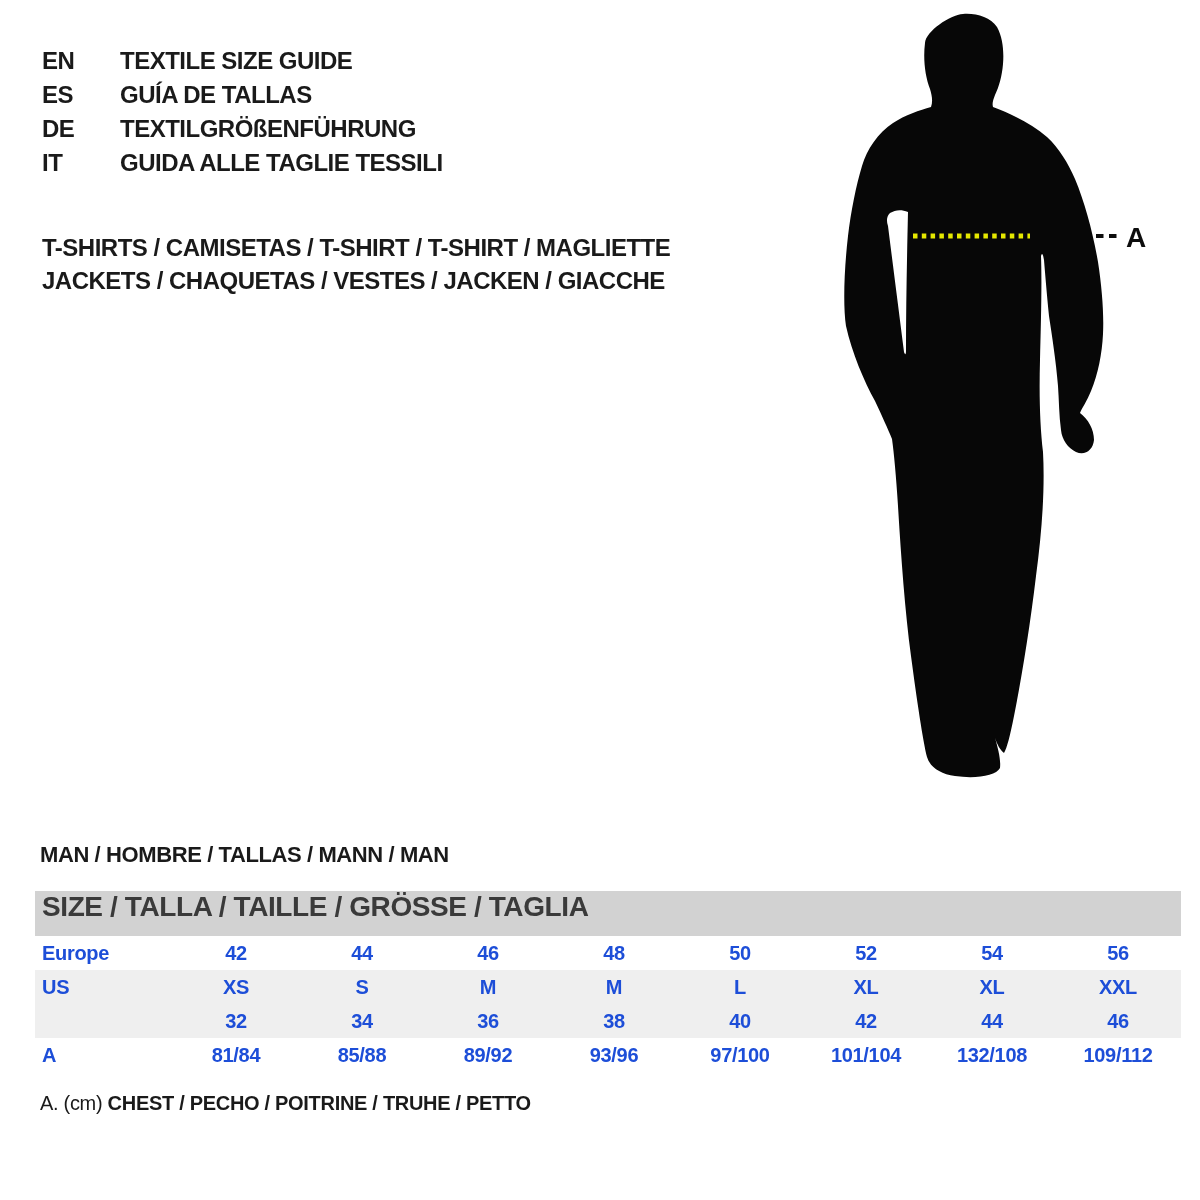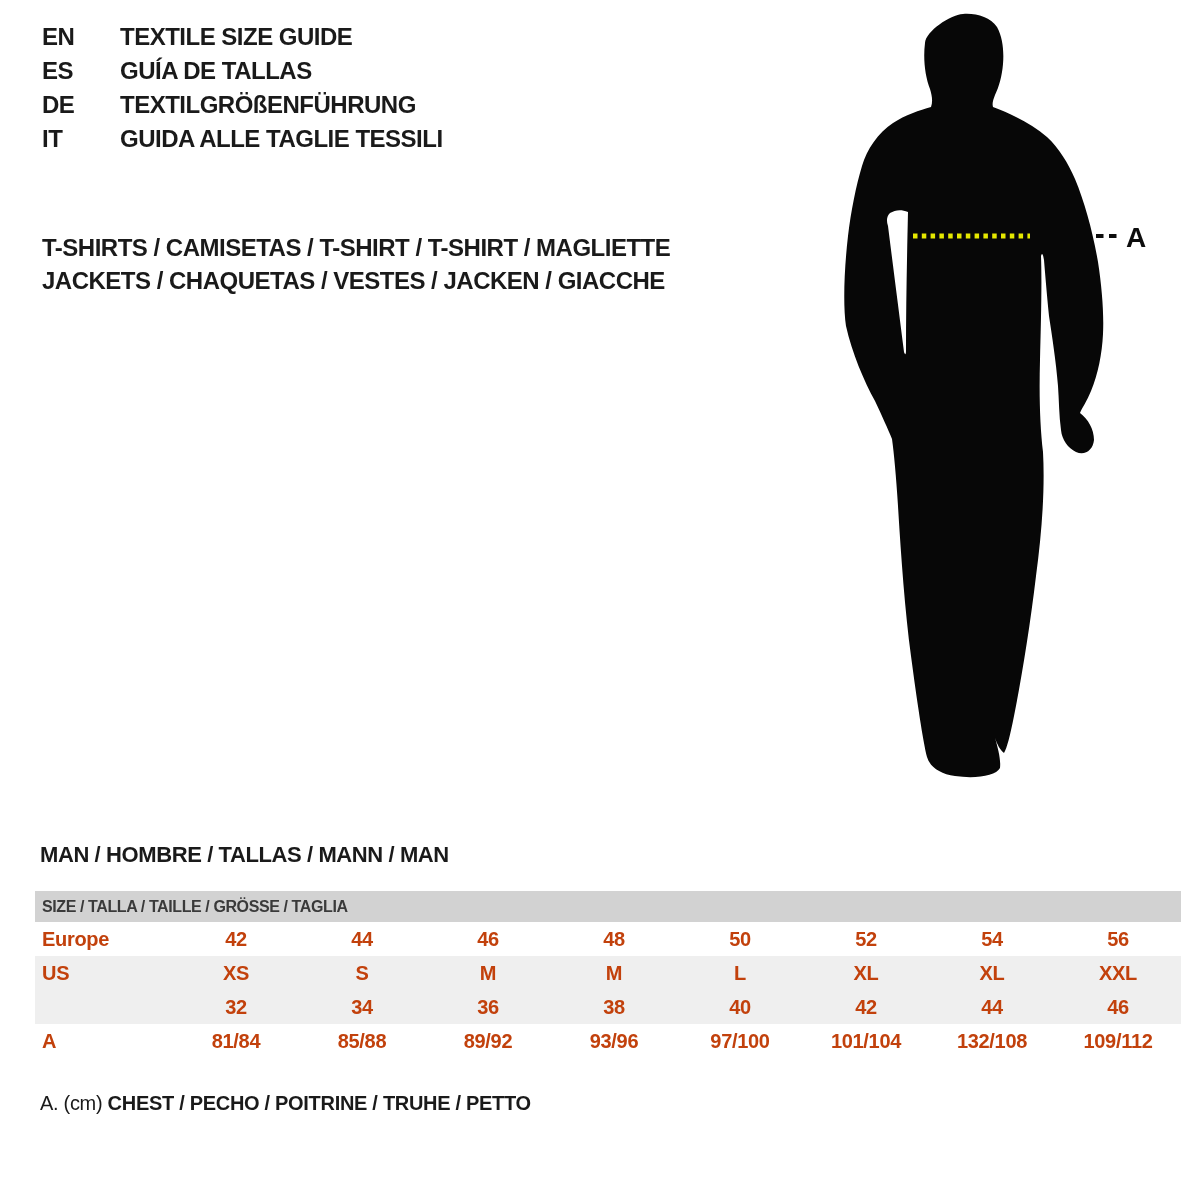--- a/index.html
+++ b/index.html
@@ -2,38 +2,38 @@
 <html><head>
 <meta charset="utf-8">
 <style>
   html,body{margin:0;padding:0;}
   body{
     width:1200px;height:1200px;position:relative;background:#ffffff;
     font-family:"Liberation Sans", sans-serif;color:#1a1a1a;overflow:hidden;
     -webkit-font-smoothing:antialiased;
   }
   
-  .langs{position:absolute;left:42px;top:20px;}
+  .langs{position:absolute;left:42px;top:44px;}
   .lang-row{display:flex;height:34px;align-items:center;}
   .lang-code{width:78px;font-size:24px;font-weight:700;letter-spacing:-0.5px;}
   .lang-label{font-size:24px;font-weight:700;letter-spacing:-0.5px;white-space:nowrap;}
   
   .categories{position:absolute;left:42px;top:221px;margin-top:10px;}
   .category-line{font-size:24px;font-weight:700;letter-spacing:-0.5px;line-height:33px;white-space:nowrap;}
   
   .figure-svg{position:absolute;left:820px;top:0;width:380px;height:800px;}
   
   .section-title{position:absolute;left:40px;top:842px;font-size:22px;font-weight:700;letter-spacing:-0.4px;}
   
   .size-table{position:absolute;left:35px;top:891px;width:1146px;}
   .table-header{
-    height:31px;line-height:31px;background:#d2d2d2;color:#3a3a3a;
-    font-size:16px;font-weight:700;letter-spacing:-0.4px;padding-left:7px;box-sizing:border-box;
+    height:45px;line-height:31px;background:#d2d2d2;color:#3a3a3a;
+    font-size:28px;font-weight:700;letter-spacing:-0.4px;padding-left:7px;box-sizing:border-box;
   }
-  .trow{display:flex;height:34px;align-items:center;font-size:20px;font-weight:700;letter-spacing:-0.3px;color:#c2410c;}
+  .trow{display:flex;height:34px;align-items:center;font-size:20px;font-weight:700;letter-spacing:-0.3px;color:#1d4ed8;}
   .trow.shaded{background:#efefef;}
   .tlabel{width:138px;padding-left:7px;box-sizing:border-box;text-align:left;}
   .tcell{flex:1;text-align:center;}
   
   .footnote{position:absolute;left:40px;top:1092px;font-size:20px;letter-spacing:-0.3px;white-space:nowrap;}
   .footnote .prefix{font-weight:400;}
   .footnote .main{font-weight:700;}
 </style>
 </head>
 <body>

